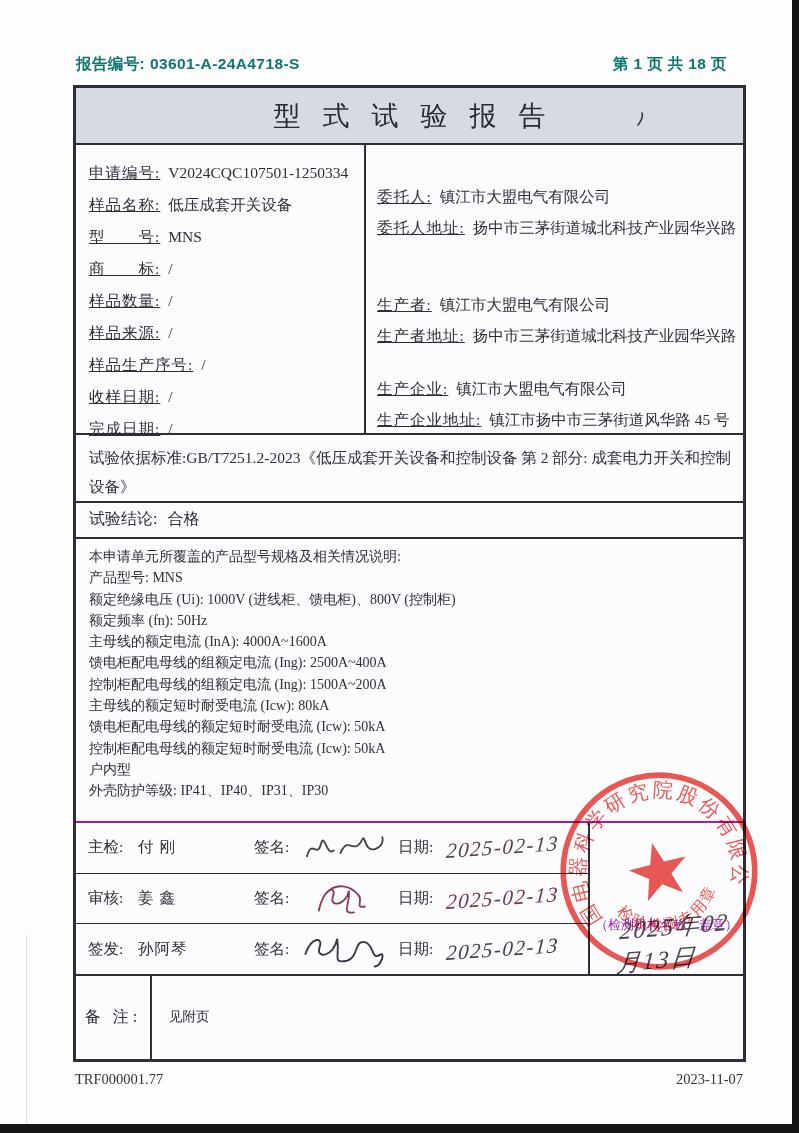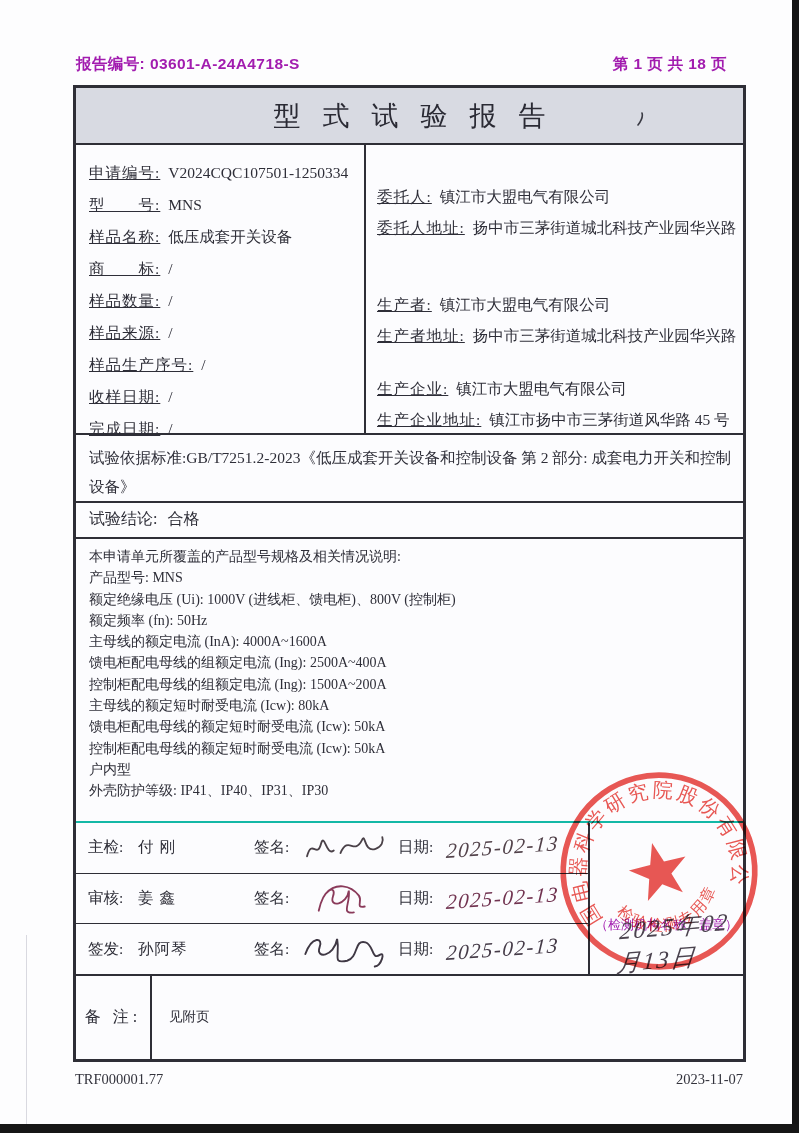--- a/index.html
+++ b/index.html
@@ -6,21 +6,21 @@
   html,body { width:799px; height:1133px; }
   body { background:#ffffff; font-family:"Liberation Serif","DejaVu Serif",serif; color:#2e2e38; }
   .page { position:relative; width:799px; height:1133px; background:#fdfdfe; overflow:hidden; }
 
   
   .edge-right  { position:absolute; right:0; top:0; width:7px; height:1133px; background:#141414; }
   .edge-bottom { position:absolute; left:0; top:1124px; width:799px; height:9px; background:#161616; }
   .artifact-line { position:absolute; left:26px; top:935px; width:1px; height:198px; background:#d9d9e0; }
 
   
-  .hdr { position:absolute; top:54px; font-family:"Liberation Sans","DejaVu Sans",sans-serif; font-size:15.5px; font-weight:600; letter-spacing:.4px; color:#a21caf; }
+  .hdr { position:absolute; top:54px; font-family:"Liberation Sans","DejaVu Sans",sans-serif; font-size:15.5px; font-weight:600; letter-spacing:.4px; color:#0f766e; }
   .hdr-left { left:76px; }
   .hdr-right { right:72px; font-weight:600; }
   .ftr { position:absolute; top:1071px; font-family:Liberation Serif, serif; font-size:14.5px; color:#33333c; }
   .ftr-left { left:75px; }
   .ftr-right { right:56px; }
 
   
   .doc { position:absolute; left:73px; top:85px; width:673px; height:977px; border:3px solid #2e2e36; background:#fcfcfe; display:flex; flex-direction:column; }
 
   .title-bar { height:57px; background:#d8dae2; border-bottom:2px solid #2e2e36; display:flex; align-items:center; justify-content:center; position:relative; }
@@ -30,21 +30,21 @@
   .info-row { height:290px; border-bottom:2px solid #2e2e36; display:flex; }
   .info-left { width:290px; border-right:2px solid #2e2e36; padding:12px 6px 0 13px; font-size:15.5px; line-height:32px; white-space:nowrap; }
   .info-right { flex:1; padding:36px 6px 0 11px; font-size:15.5px; line-height:31px; }
   .grp1 { margin-bottom:46px; } .grp2 { margin-bottom:22px; }
   .fline .lbl { letter-spacing:1px;text-decoration:underline; } .fline .val { margin-left:8px; }
 
   .standard { height:68px; border-bottom:2px solid #2e2e36; padding:8px 12px 0 13px; font-size:15.5px; line-height:29px; }
   .conclusion { height:36px; border-bottom:2px solid #2e2e36; padding:6px 12px 0 13px; font-size:16px; }
   .conclusion .val { margin-left:10px; }
 
-  .details { height:284px; border-bottom:2px solid #14b8a6; padding:7px 12px 0 13px; font-size:14px; line-height:21.3px; }
+  .details { height:284px; border-bottom:2px solid #a21caf; padding:7px 12px 0 13px; font-size:14px; line-height:21.3px; }
 
   .sig-area { height:153px; border-bottom:2px solid #2e2e36; display:flex; }
   .sig-left { width:514px; border-right:2px solid #2e2e36; display:flex; flex-direction:column; }
   .sig-row { flex:1; display:flex; align-items:center; padding-left:12px; font-size:15.5px; }
   .sig-row + .sig-row { border-top:1.5px solid #2e2e36; }
   .sig-role { width:50px; } .sig-name { width:76px; letter-spacing:1px; }
   .sig-slabel { width:48px; margin-left:40px; }
   .scribble { width:92px; height:42px; flex:0 0 auto; }
   .sig-dlabel { width:48px; margin-left:4px; }
   .hand { font-style:italic; letter-spacing:1.5px; display:inline-block; transform:rotate(-4deg) skewX(-8deg); font-size:21px; white-space:nowrap; }
@@ -73,22 +73,22 @@
     <div class="title-bar">
       <span class="title">型式试验报告</span>
       <svg class="ink-mark" viewBox="0 0 8 14">
           <path d="M5,1 C6,4 4,9 1,13" stroke="#3a3a44" stroke-width="1.6" fill="none" stroke-linecap="round"></path>
         </svg>
     </div>
 
     <div class="info-row">
       <div class="info-left">
         <div class="fline"><span class="lbl">申请编号:</span><span class="val">V2024CQC107501-1250334</span></div>
+        <div class="fline"><span class="lbl">样品名称:</span><span class="val">低压成套开关设备</span></div>
         <div class="fline"><span class="lbl">型　　号:</span><span class="val">MNS</span></div>
-        <div class="fline"><span class="lbl">样品名称:</span><span class="val">低压成套开关设备</span></div>
         <div class="fline"><span class="lbl">商　　标:</span><span class="val">/</span></div>
         <div class="fline"><span class="lbl">样品数量:</span><span class="val">/</span></div>
         <div class="fline"><span class="lbl">样品来源:</span><span class="val">/</span></div>
         <div class="fline"><span class="lbl">样品生产序号:</span><span class="val">/</span></div>
         <div class="fline"><span class="lbl">收样日期:</span><span class="val">/</span></div>
         <div class="fline"><span class="lbl">完成日期:</span><span class="val">/</span></div>
       </div>
       <div class="info-right">
         <div class="grp1">
           <div class="fline"><span class="lbl">委托人:</span><span class="val">镇江市大盟电气有限公司</span></div>

